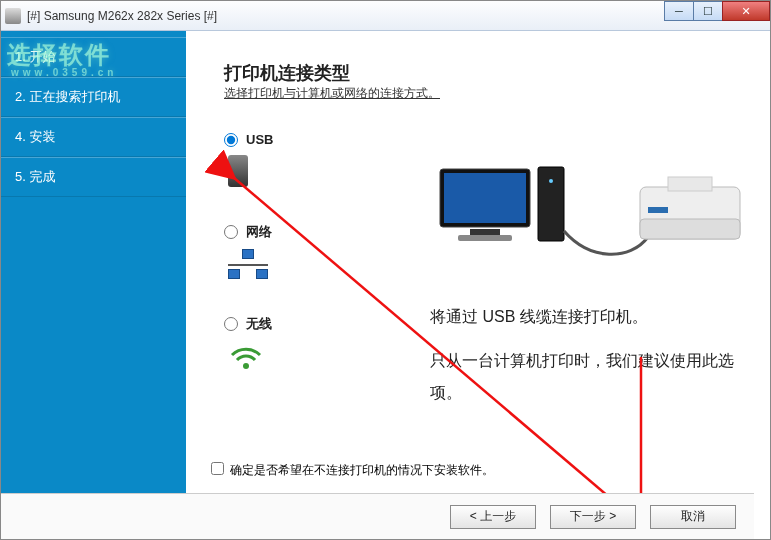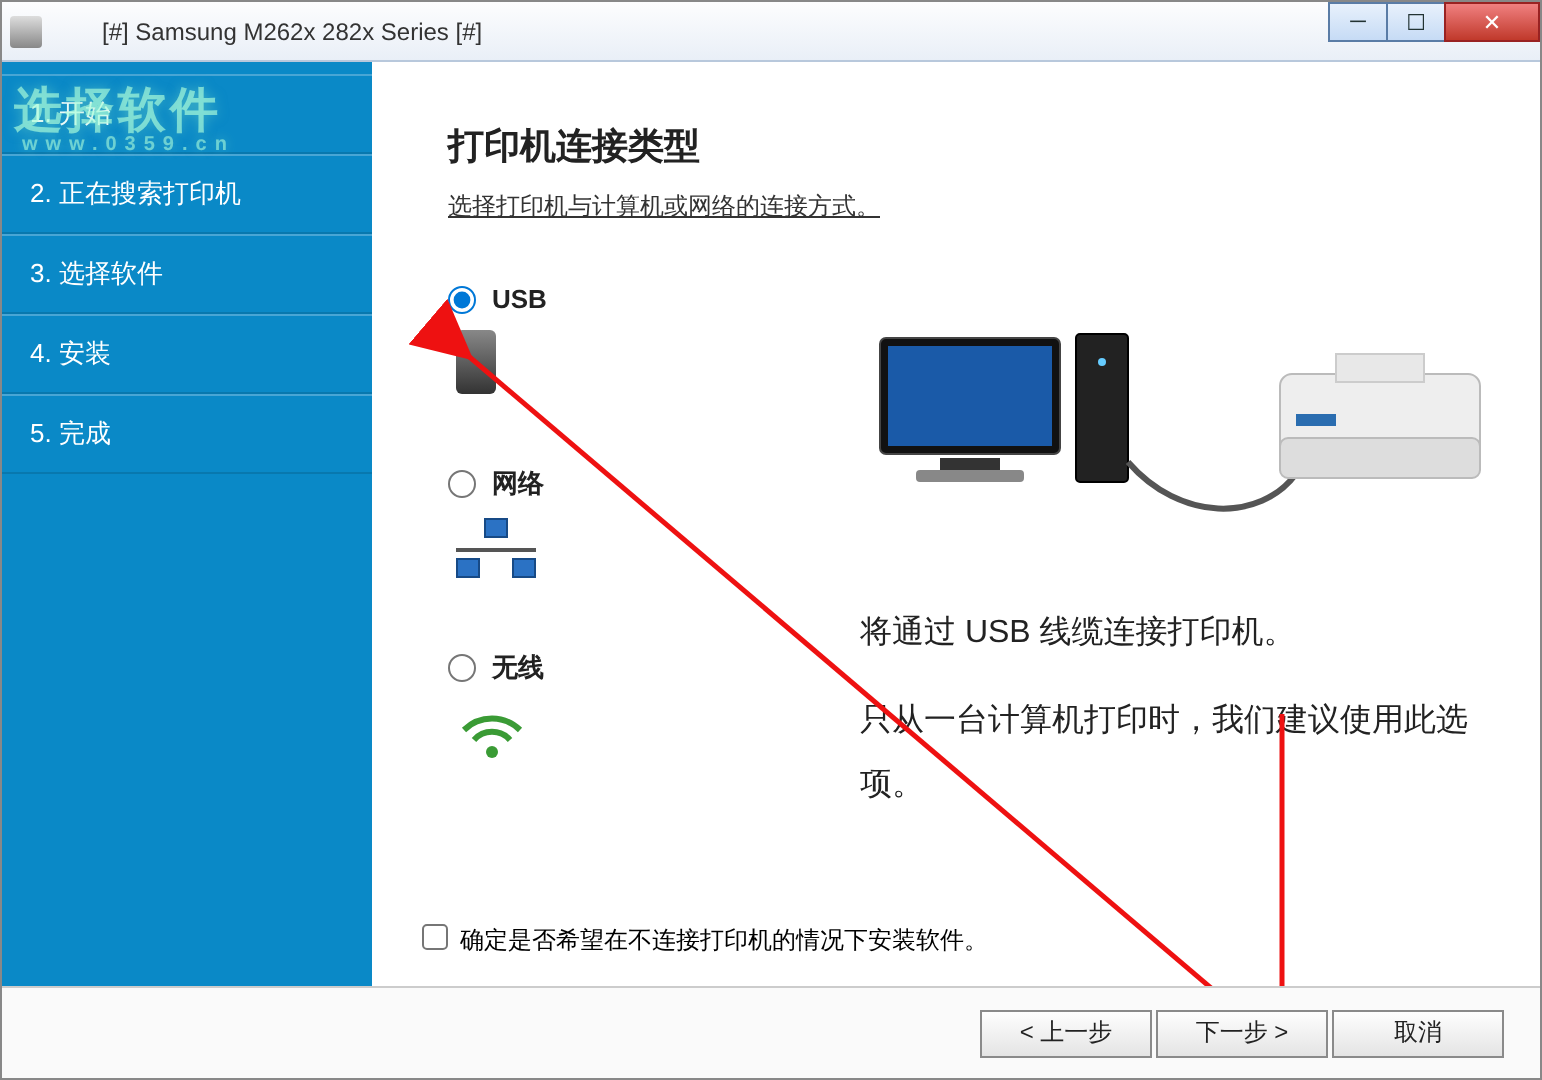--- a/index.html
+++ b/index.html
@@ -1,50 +1,50 @@
 <!DOCTYPE html>
 <html><head>
 <meta charset="utf-8">
 <style>
 * { box-sizing: border-box; margin: 0; padding: 0; }
 body { font-family: "Microsoft YaHei", "Segoe UI", Tahoma, sans-serif; font-size: 12px; background: #fff; }
 .window { width: 771px; height: 540px; border: 1px solid #888; position: relative; background: #fff; display: flex; flex-direction: column; }
-.titlebar { height: 30px; background: linear-gradient(#fdfdfe,#e9eff7); border-bottom: 1px solid #b8c8dc; display: flex; align-items: center; padding: 12px 4px; position: relative; gap: 24px; }
+.titlebar { height: 30px; background: linear-gradient(#fdfdfe,#e9eff7); border-bottom: 1px solid #b8c8dc; display: flex; align-items: center; padding: 12px 4px; position: relative; }
 .titlebar .icon { width: 16px; height: 16px; margin-right: 6px; background: linear-gradient(#ddd,#888); border-radius: 2px; }
 .titlebar .title { color: #333; font-size: 12px; }
 .win-controls { position: absolute; right: 0; top: 0; display: flex; }
 .win-btn { width: 30px; height: 20px; border: 1px solid #5a7ca6; background: linear-gradient(#e8f1fc,#c6dbf5); display: flex; align-items: center; justify-content: center; font-size: 11px; color: #233; margin-left: -1px; }
 .win-close { width: 48px; background: linear-gradient(#f08080,#c0392b); border-color: #922; color: #fff; border-top-right-radius: 0; }
 .body { flex: 1; display: flex; position: relative; }
 .sidebar { width: 185px; background: #0a89c7; color: #fff; padding-top: 6px; position: relative; }
 .watermark { position: absolute; top: 8px; left: 6px; width: 170px; height: 48px; color: rgba(173,255,220,0.65); font-size: 24px; font-weight: bold; letter-spacing: 2px; pointer-events: none; text-shadow: 0 0 6px rgba(130,230,200,0.5); }
 .watermark .wm-sub { font-size: 10px; letter-spacing: 4px; display: block; margin-top: -4px; margin-left: 4px; opacity: 0.9; }
 .side-item { padding: 10px 14px; font-size: 13px; border-top: 1px solid rgba(255,255,255,0.25); border-bottom: 1px solid rgba(0,0,0,0.12); }
 .side-item:first-child { border-top: none; }
 .content { flex: 1; padding: 30px 18px 0 38px; color: #222; position: relative; }
-.h1 { font-size: 18px; font-weight: bold; margin-bottom: 10px; }
+.h1 { font-size: 18px; font-weight: bold; }
 .sub { font-size: 12px; color: #333; margin-bottom: 30px; text-decoration: underline; }
 .options { margin-top: 10px; }
 .opt { margin-bottom: 36px; }
 .opt label { display: flex; align-items: center; font-size: 13px; font-weight: bold; color: #222; }
 .opt input[type=radio] { margin-right: 8px; width: 14px; height: 14px; accent-color: #0078d7; }
 .opt .opt-icon { margin-top: 8px; margin-left: 4px; width: 36px; height: 30px; }
 .opt-icon.usb { background: linear-gradient(#888,#333); border-radius: 3px; width: 20px; height: 32px; }
 .opt-icon.net { position: relative; width: 40px; height: 30px; }
 .opt-icon.net .node { position:absolute; width:12px; height:10px; background:#2b72c4; border:1px solid #174a86; }
 .opt-icon.net .n1{top:0;left:14px;} .opt-icon.net .n2{bottom:0;left:0;} .opt-icon.net .n3{bottom:0;right:0;}
 .opt-icon.net .bar{position:absolute;background:#555;height:2px;width:40px;top:15px;left:0;}
 .opt-icon.wifi svg { width: 36px; height: 30px; }
 .diagram { position: absolute; right: 20px; top: 120px; width: 320px; height: 130px; }
 .diagram svg { width: 100%; height: 100%; }
 .desc { position: absolute; right: 20px; top: 270px; width: 320px; font-size: 16px; line-height: 2; color: #222; }
 .desc p { margin-bottom: 12px; }
 .check-row { position: absolute; left: 210px; bottom: 60px; font-size: 12px; display: flex; align-items: flex-start; }
 .check-row input { margin-right: 6px; }
-.footer { position: absolute; bottom: 0; left: 0; right: 0; height: 46px; border-top: 1px solid #ccc; display: flex; justify-content: flex-end; align-items: center; padding-right: 18px; gap: 2px; background: #fafafa; }
+.footer { position: absolute; bottom: 0; left: 0; right: 16px; height: 46px; border-top: 1px solid #ccc; display: flex; justify-content: flex-end; align-items: center; padding-right: 18px; gap: 14px; background: #fafafa; }
 .btn { min-width: 86px; height: 24px; border: 1px solid #8a8a8a; background: linear-gradient(#fefefe,#e4e4e4); font-size: 12px; cursor: pointer; color: #222; }
 .arrow { position: absolute; pointer-events: none; }
 .arrow svg { overflow: visible; }
 </style>
 </head>
 <body>
 
 <div class="window">
 
   <div class="titlebar">
@@ -59,21 +59,20 @@
 
   <div class="body">
 
     <div class="sidebar">
       <div class="watermark">
         <span>选择软件</span>
         <span class="wm-sub">www.0359.cn</span>
       </div>
       <div class="side-item">1. 开始</div>
       <div class="side-item">2. 正在搜索打印机</div>
-      <div class="side-item">3. 选择软件</div>
       <div class="side-item">4. 安装</div>
       <div class="side-item">5. 完成</div>
     </div>
 
     <div class="content">
       <div class="h1">打印机连接类型</div>
       <div class="sub">选择打印机与计算机或网络的连接方式。</div>
 
       <div class="options">
 

